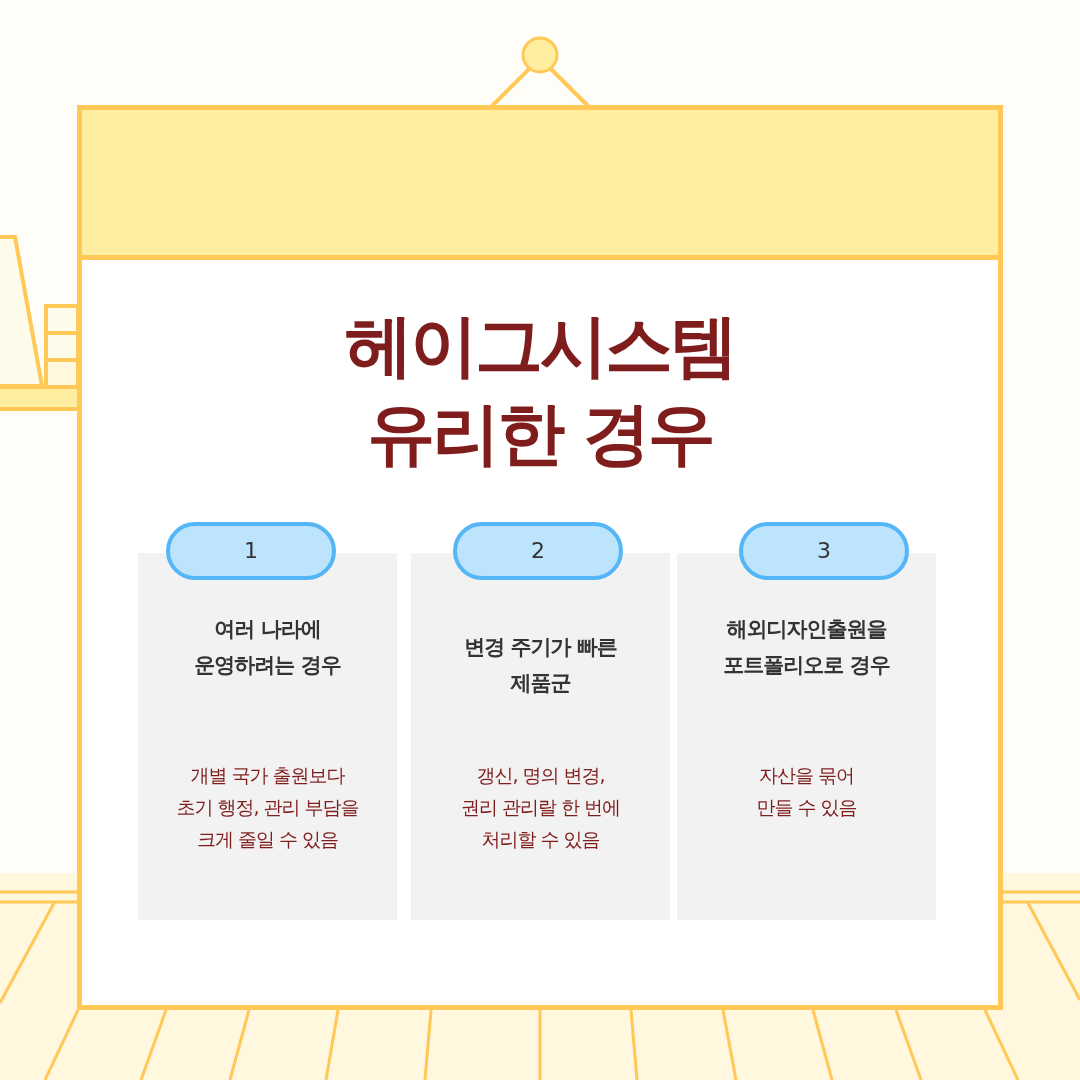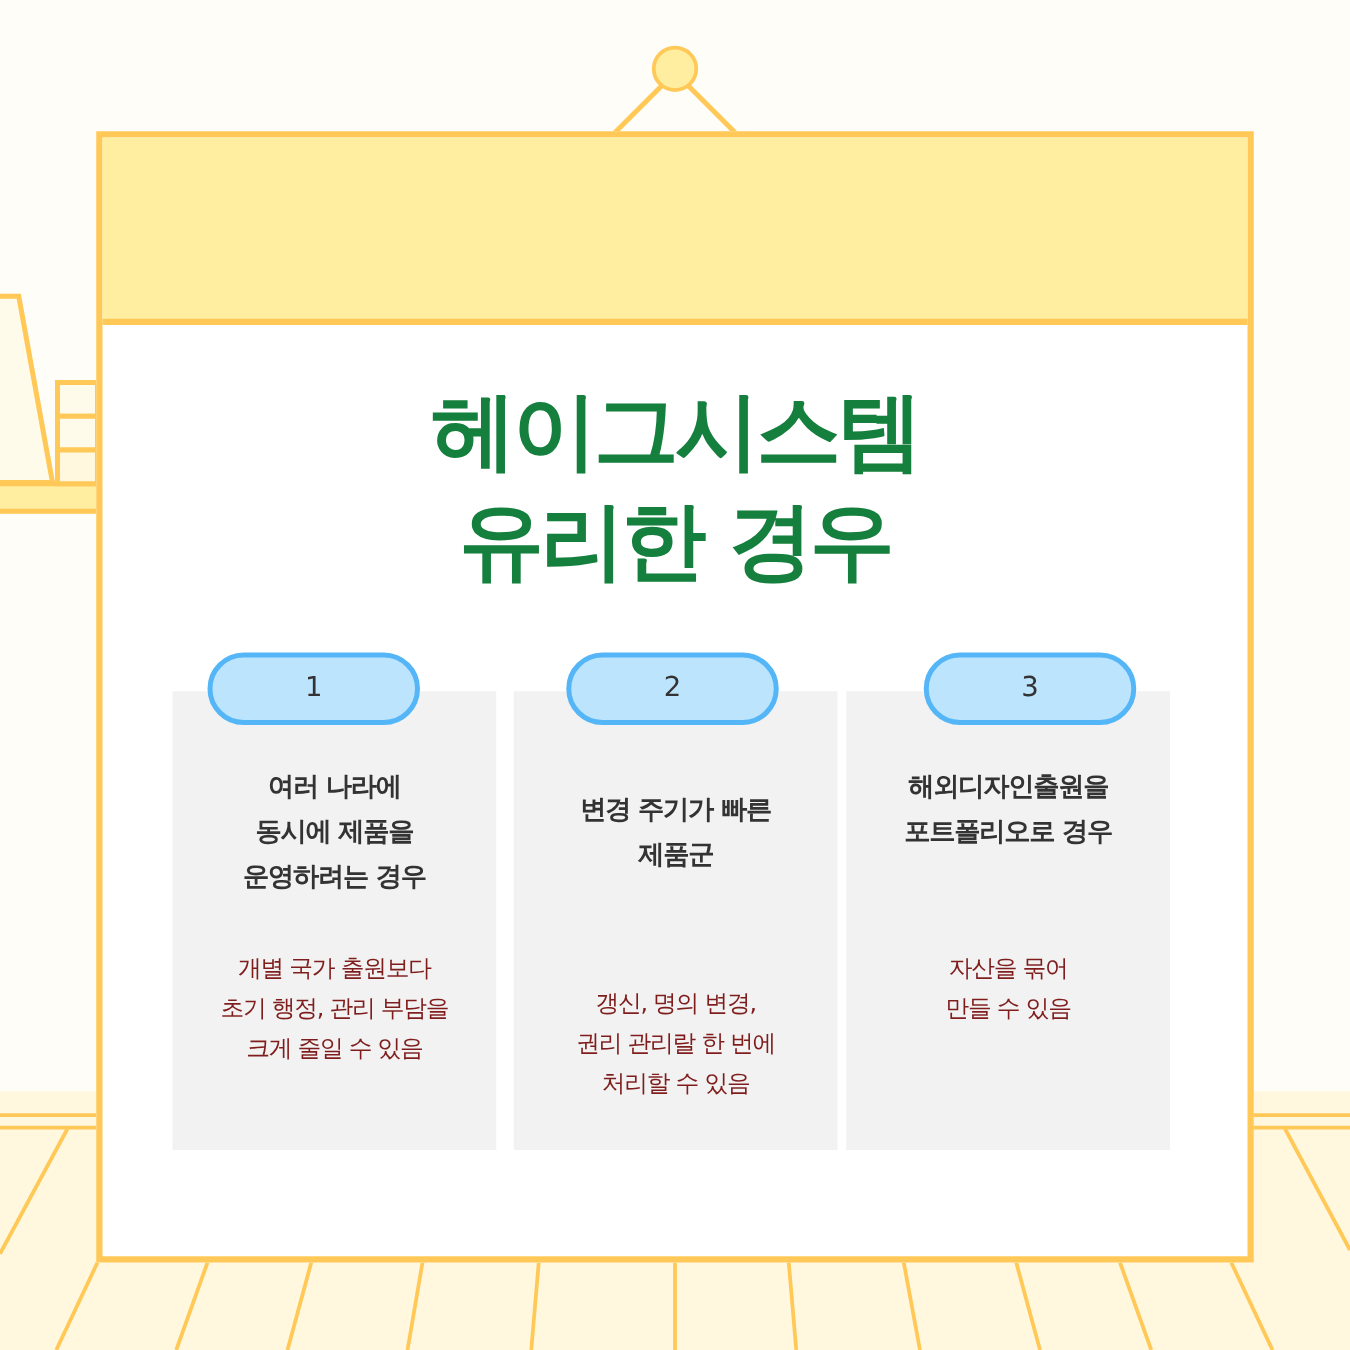--- a/index.html
+++ b/index.html
@@ -12,21 +12,21 @@
     .board {
       position: absolute; left: 77px; top: 105px; width: 926px; height: 905px;
       box-sizing: border-box; border: 5px solid #ffc857; background: #ffffff;
     }
     .board-header {
       position: absolute; left: 0; top: 0; right: 0; height: 145px;
       background: #ffeea0; border-bottom: 5px solid #ffc857;
     }
     .title {
       position: absolute; left: 0; right: 0; top: 192px; text-align: center;
-      color: #15803d; font-weight: bold; font-size: 68px; line-height: 88px;
+      color: #7f1d1d; font-weight: bold; font-size: 68px; line-height: 88px;
       letter-spacing: -3px;
     }
     .title div { white-space: nowrap; }
     .card {
       position: absolute; top: 443px; width: 259px; height: 367px;
       background: #f2f2f2;
     }
     .badge {
       position: absolute; top: 412px; width: 170px; height: 58px;
       box-sizing: border-box; border: 4px solid #55b6f7; border-radius: 30px;
@@ -89,37 +89,36 @@
   <div class="board-header"></div>
 
   <div class="title">
     <div>헤이그시스템</div>
     <div>유리한 경우</div>
   </div>
 
   <div class="card" style="left:56px;">
     <div class="card-title" style="top:58px;">
       <div class="line">여러 나라에</div>
-      <div class="line">동시에 제품을</div>
       <div class="line">운영하려는 경우</div>
     </div>
     <div class="card-desc" style="top:206px;">
       <div class="line">개별 국가 출원보다</div>
       <div class="line">초기 행정, 관리 부담을</div>
       <div class="line">크게 줄일 수 있음</div>
     </div>
   </div>
   <div class="badge" style="left:84px;">1</div>
 
   <div class="card" style="left:329px;">
     <div class="card-title" style="top:76px;">
       <div class="line">변경 주기가 빠른</div>
       <div class="line">제품군</div>
     </div>
-    <div class="card-desc" style="top:206px;margin-top:28px;">
+    <div class="card-desc" style="top:206px;">
       <div class="line">갱신, 명의 변경,</div>
       <div class="line">권리 관리랄 한 번에</div>
       <div class="line">처리할 수 있음</div>
     </div>
   </div>
   <div class="badge" style="left:371px;">2</div>
 
   <div class="card" style="left:595px;">
     <div class="card-title" style="top:58px;">
       <div class="line">해외디자인출원을</div>

